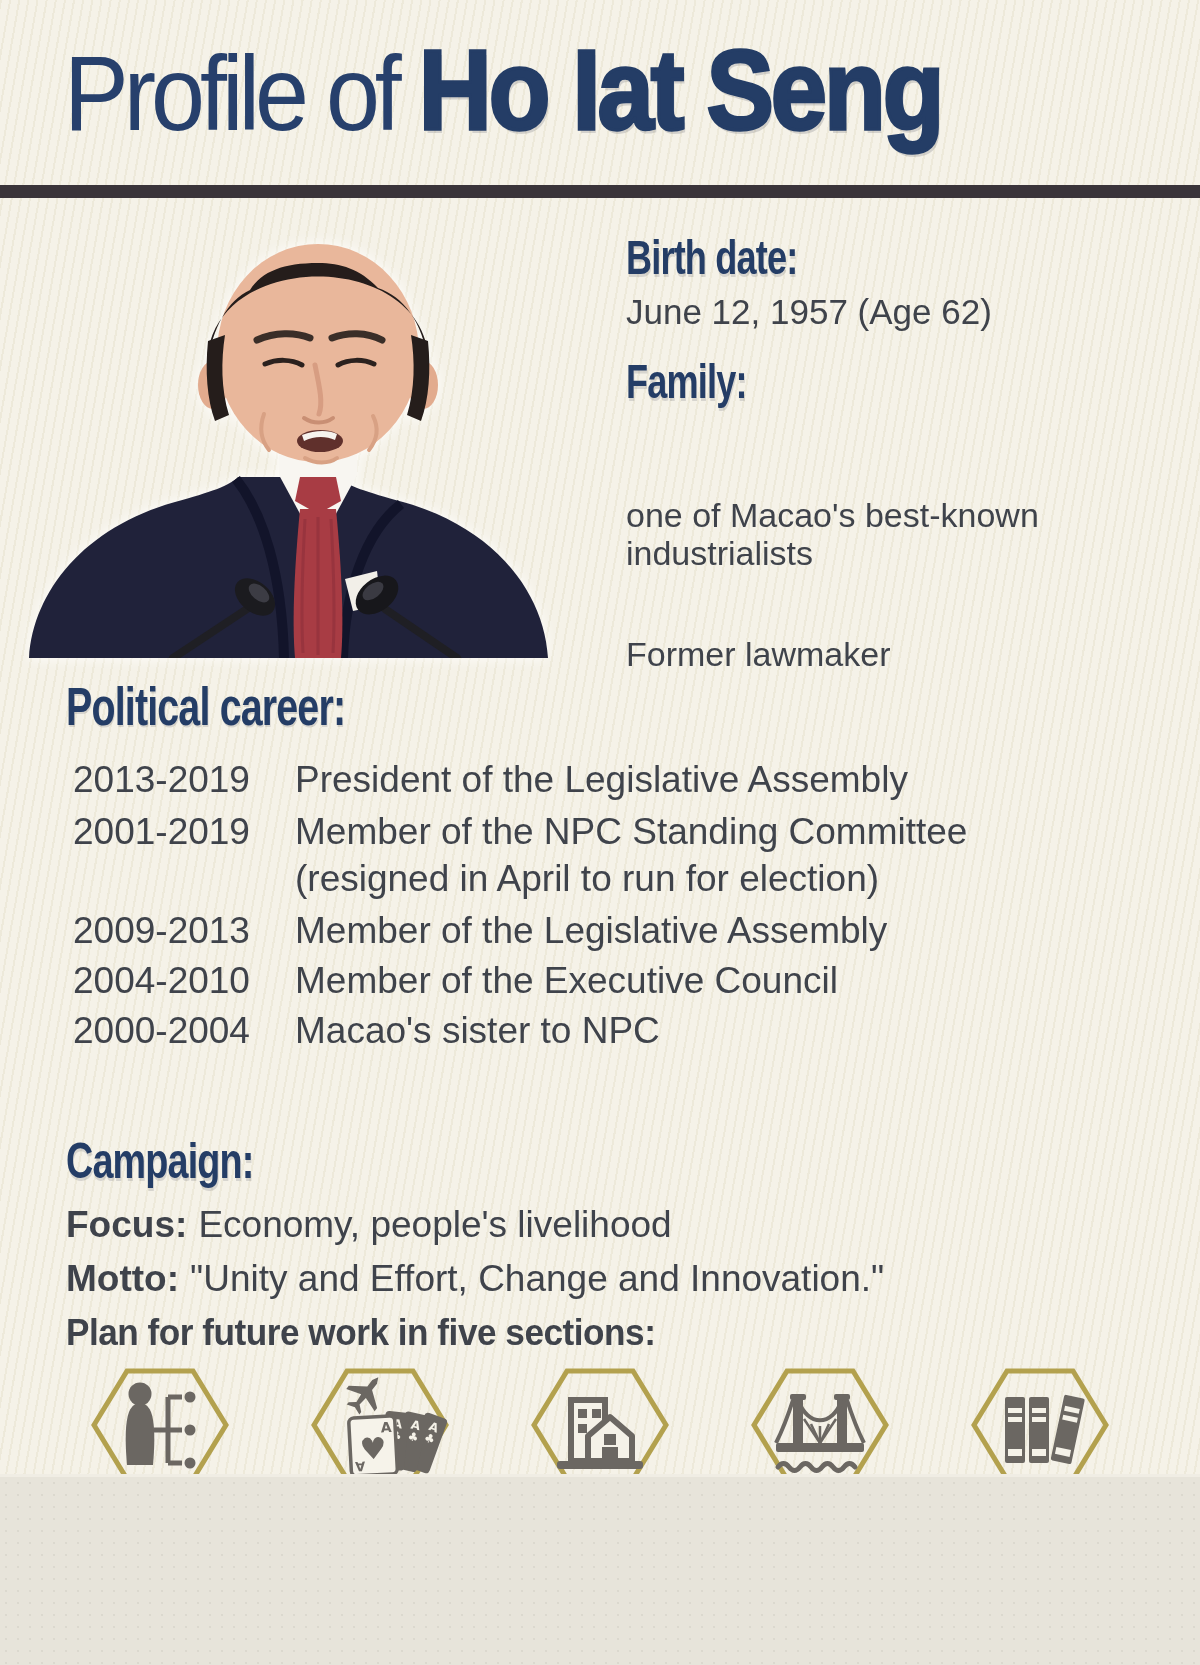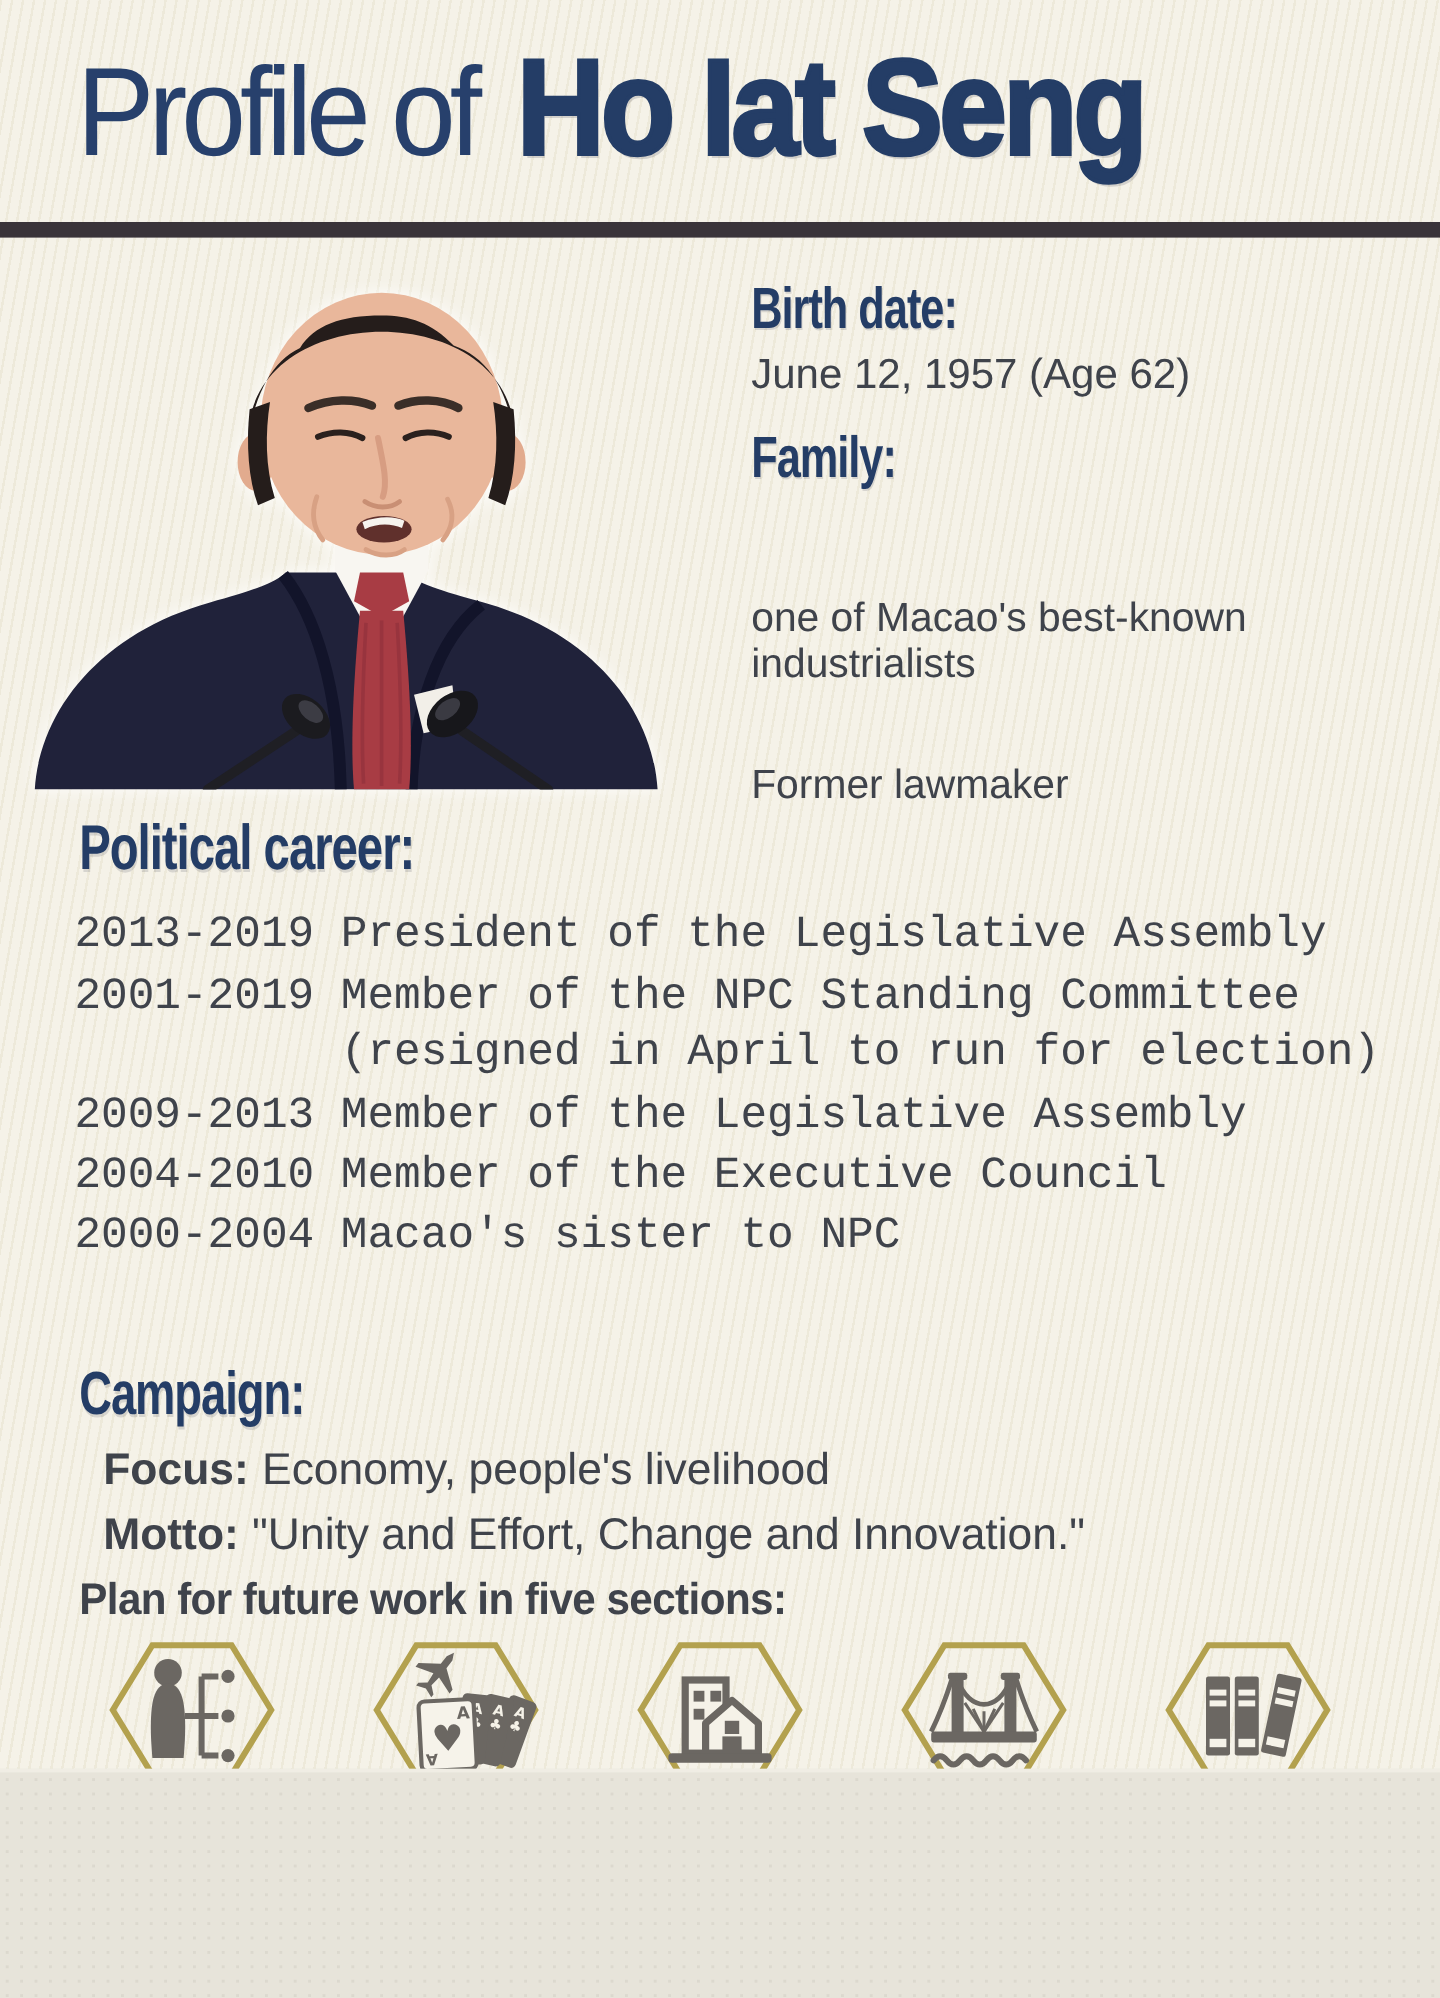--- a/index.html
+++ b/index.html
@@ -10,21 +10,21 @@
     background-color:#f5f2e8;
     background-image:repeating-linear-gradient(100deg,
       rgba(210,202,168,0.22) 0px, rgba(210,202,168,0.22) 2px,
       transparent 2px, transparent 9px);
     font-family:"Liberation Sans", sans-serif;
     color:#3f434b;
   }
   
   .title-row{
     position:absolute;left:64px;top:40px;height:110px;
-    display:flex;align-items:baseline;gap:34px;white-space:nowrap;
+    display:flex;align-items:baseline;gap:22px;white-space:nowrap;
   }
   .title-prefix{
     font-size:97px;font-weight:400;letter-spacing:-5px;
     color:#27406c;
     transform:scaleY(1.08);transform-origin:left bottom;
   }
   .title-name{
     font-size:101px;font-weight:700;letter-spacing:-3px;
     color:#243d66;
     -webkit-text-stroke:3px #243d66;
@@ -45,29 +45,29 @@
   }
   
   .info-col{position:absolute;left:626px;top:238px;width:545px;}
   .info-col .navy-h{font-size:44px;}
   .info-value{font-size:35px;line-height:40px;margin:10px 0 0 0;}
   .family-heading{margin-top:30px !important;}
   .family-p{font-size:34px;line-height:38px;margin:14px 0 0 0;}
   .family-p.second{margin-top:22px;line-height:40px;}
   
   .career-heading{position:absolute;left:66px;top:686px;font-size:48px;}
-  .career-list{position:absolute;left:62px;top:756px;width:1115px;font-family:Liberation Mono, monospace;}
+  .career-list{position:absolute;left:73px;top:756px;width:1115px;}
   .career-row{display:flex;font-size:37px;line-height:47px;margin-bottom:5px;}
   .career-row .year{width:222px;flex:none;}
   .career-row.compact{margin-bottom:3px;}
   
   .campaign-heading{position:absolute;left:66px;top:1140px;font-size:46px;}
   .campaign-lines{position:absolute;left:66px;top:1198px;width:1110px;}
   .campaign-line{font-size:37px;line-height:54px;}
-  .campaign-label{font-weight:700;margin-left:20px;}
+  .campaign-label{font-weight:700;}
   .campaign-value{margin-left:.3em;}
   .plan-line{font-weight:700;letter-spacing:-0.5px;
     transform:scaleX(.95);transform-origin:left center;}
   
   .portrait{
     position:absolute;left:22px;top:213px;width:532px;height:445px;
     filter:drop-shadow(0 0 7px rgba(255,255,255,0.9));
   }
   
   .hex{position:absolute;top:1367px;width:140px;height:116px;}

